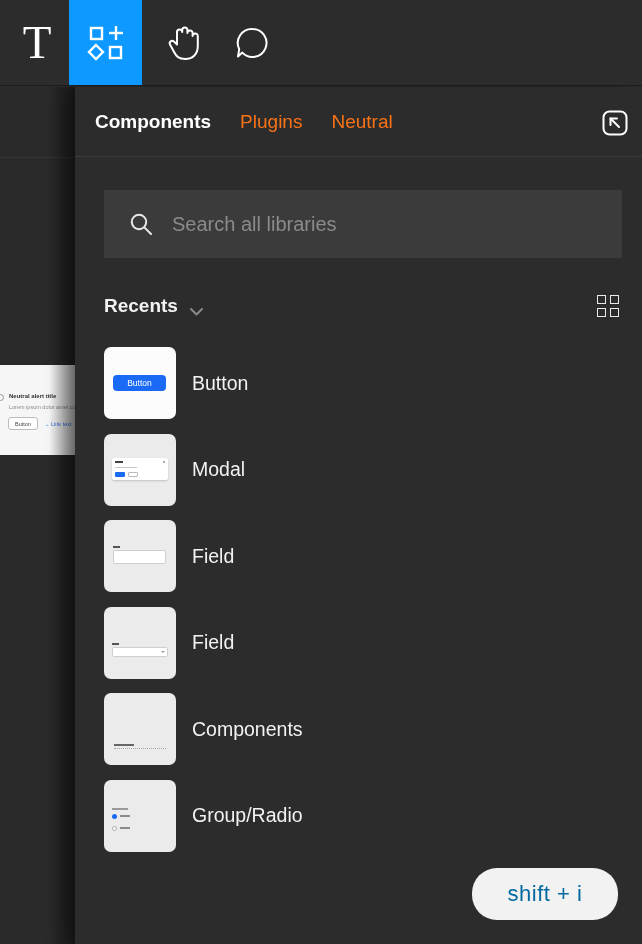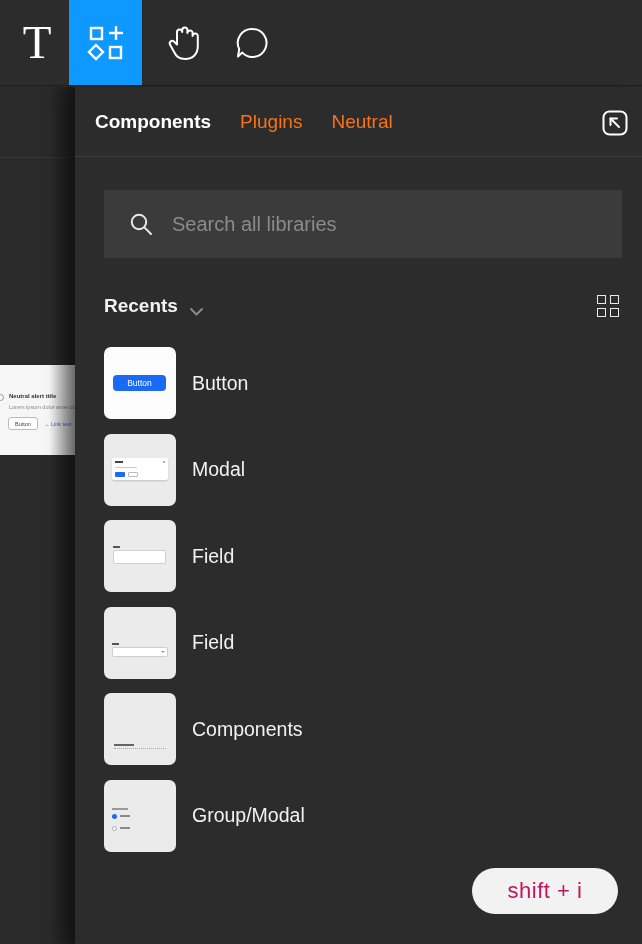--- a/index.html
+++ b/index.html
@@ -176,24 +176,24 @@
   .mini-radio-label { position:absolute; left:8px; top:28px; width:16px; height:2px; background:#999; }
   .radio-row { position:absolute; left:8px; display:flex; align-items:center; gap:3px; }
   .radio-row.r1 { top:34px; } .radio-row.r2 { top:46px; }
   .radio-dot { width:5px; height:5px; border-radius:50%; }
   .radio-dot.on  { background:#1b6af5; }
   .radio-dot.off { background:#fff; border:0.5px solid #aaa; }
   .radio-row .r-label { width:10px; height:1.5px; background:#8a8a8a; }
 
   
   .shortcut-pill {
-    position:absolute; left:472px; top:868px; width:146px; height:46px;
+    position:absolute; left:472px; top:868px; width:146px; height:52px;
     background:#f2f2f2; border-radius:25px; z-index:40;
     display:flex; align-items:center; justify-content:center;
-    font-size:22px; color:#be185d; letter-spacing:0.5px;
+    font-size:22px; color:#0369a1; letter-spacing:0.5px;
   }
 
   svg { display:block; }
 </style>
 </head>
 <body>
 
 <div class="toolbar">
   <div class="tool text">
     <span class="t-glyph">T</span>
@@ -333,21 +333,21 @@
         <span class="mini-radio-label"></span>
         <span class="radio-row r1">
           <span class="radio-dot on"></span>
           <span class="r-label"></span>
         </span>
         <span class="radio-row r2">
           <span class="radio-dot off"></span>
           <span class="r-label"></span>
         </span>
       </div>
-      <span class="asset-label">Group/Modal</span>
+      <span class="asset-label">Group/Radio</span>
     </div>
 
   </div>
 </div>
 
 <div class="shortcut-pill">
   <span>shift + i</span>
 </div>
 
 </body></html>

